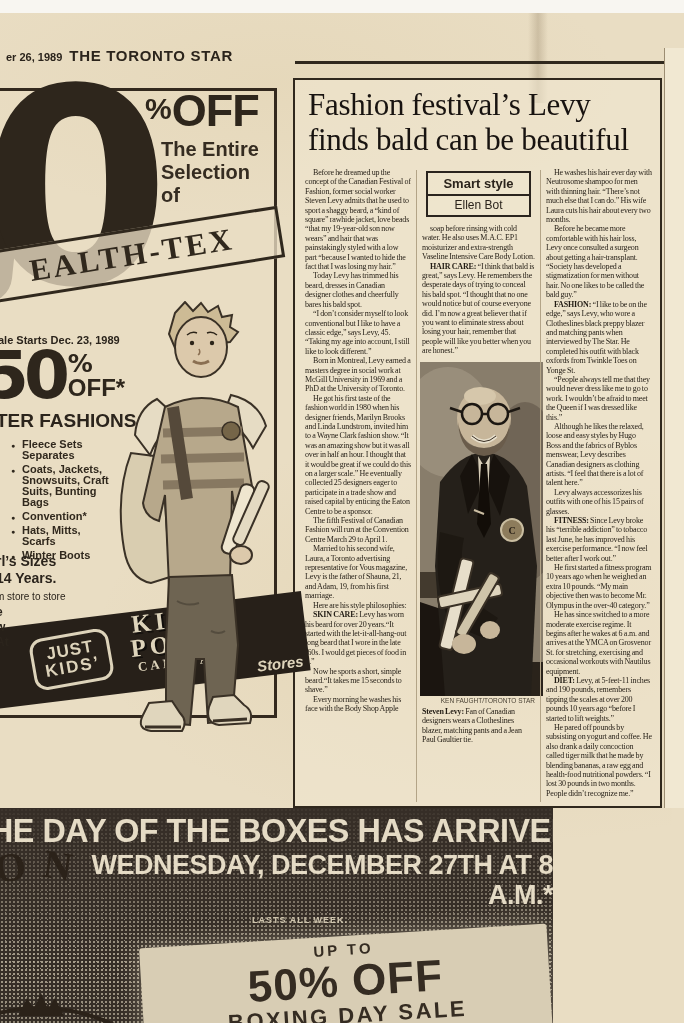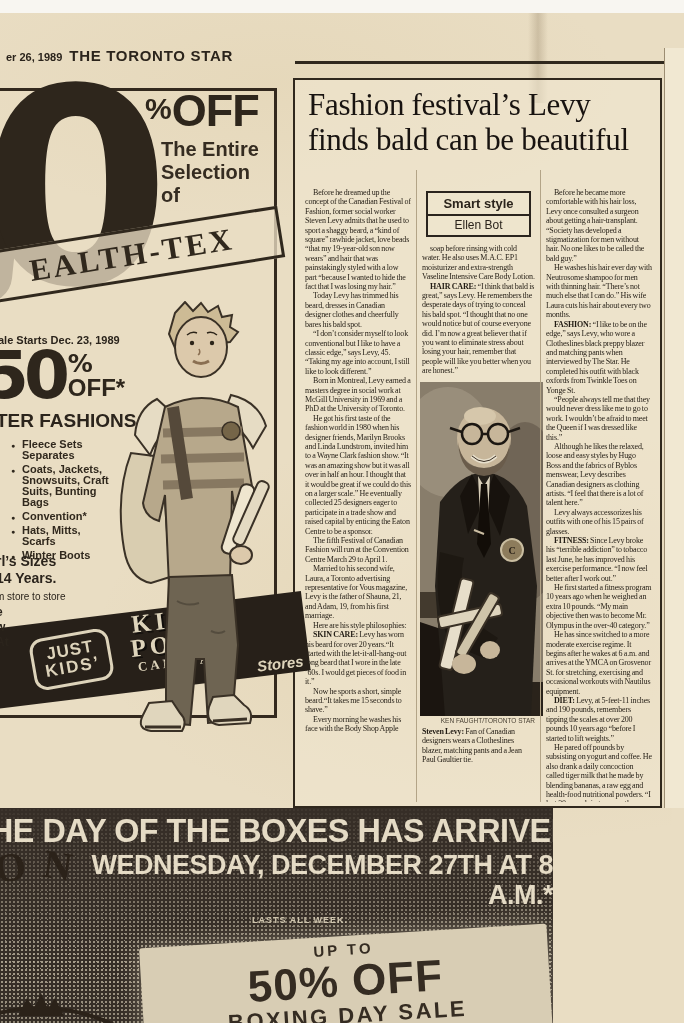--- a/index.html
+++ b/index.html
@@ -54,21 +54,21 @@
   .kp3{font:700 13px/14px "Liberation Serif",serif;letter-spacing:3px;}
   .stores{position:absolute;right:6px;bottom:2px;font:italic 700 15px "Liberation Sans",sans-serif;color:#ded4bb;}
   .boy{position:absolute;left:116px;top:210px;width:176px;height:432px;z-index:3;}
 
   
   .art-rule{position:absolute;left:295px;top:61px;width:372px;height:3px;background:#30281d;}
   .article-box{position:absolute;left:293px;top:78px;width:369px;height:730px;border:2px solid #30281d;
     background:rgba(240,232,209,.55);}
   .article-box h1{margin:7px 0 0 13px;font:400 31px/35px "Liberation Serif",serif;color:#181310;letter-spacing:-.3px;}
   .cols{position:absolute;top:88px;left:10px;right:8px;bottom:4px;display:flex;overflow:hidden;}
-  .col{width:113px;margin-top:20px;}
+  .col{width:113px;}
   .colrule{width:1px;background:#b3a487;margin:2px 5px 0;}
   .col p{margin:0;text-indent:8px;font:400 8px/9.4px "Liberation Serif",serif;color:#221c14;
     letter-spacing:-.15px;word-spacing:-.5px;}
   .col p b{font-weight:700;}
   .byline-box{border:2px solid #2a241e;margin:3px 4px 7px;text-align:center;background:rgba(238,229,205,.7);}
   .bb-title{font:700 13px/17px "Liberation Sans",sans-serif;border-bottom:2px solid #2a241e;padding:2px 0;}
   .bb-author{font:400 12px/15px "Liberation Sans",sans-serif;padding:2px 0;}
   .photo{margin:6px -8px 0 -2px;}
   .photo svg{display:block;}
   .credit{font:400 6.5px "Liberation Sans",sans-serif;text-align:right;color:#4a4234;margin:1px 0 3px;}
@@ -252,22 +252,22 @@
             </g>
             <ellipse cx="44" cy="282" rx="12" ry="10" fill="#c7b69a"></ellipse>
             <ellipse cx="70" cy="268" rx="10" ry="9" fill="#c7b69a"></ellipse>
           </svg>
         </div>
         <div class="credit">KEN FAUGHT/TORONTO STAR</div>
         <p class="caption"><b>Steven Levy:</b> <span>Fan of Canadian designers wears a Clotheslines blazer, matching pants and a Jean Paul Gaultier tie.</span></p>
       </div>
       <div class="colrule"></div>
       <div class="col">
+          <p>He washes his hair ever day with Neutrosome shampoo for men with thinning hair. “There’s not much else that I can do.” His wife Laura cuts his hair about every two months.</p>
           <p>Before he became more comfortable with his hair loss, Levy once consulted a surgeon about getting a hair-transplant. “Society has developed a stigmatization for men without hair. No one likes to be called the bald guy.”</p>
-          <p>He washes his hair ever day with Neutrosome shampoo for men with thinning hair. “There’s not much else that I can do.” His wife Laura cuts his hair about every two months.</p>
           <p><b>FASHION: </b>“I like to be on the edge,” says Levy, who wore a Clotheslines black preppy blazer and matching pants when interviewed by The Star. He completed his outfit with black oxfords from Twinkle Toes on Yonge St.</p>
           <p>“People always tell me that they would never dress like me to go to work. I wouldn’t be afraid to meet the Queen if I was dressed like this.”</p>
           <p>Although he likes the relaxed, loose and easy styles by Hugo Boss and the fabrics of Byblos menswear, Levy describes Canadian designers as clothing artists. “I feel that there is a lot of talent here.”</p>
           <p>Levy always accessorizes his outfits with one of his 15 pairs of glasses.</p>
           <p><b>FITNESS: </b>Since Levy broke his “terrible addiction” to tobacco last June, he has improved his exercise performance. “I now feel better after I work out.”</p>
           <p>He first started a fitness program 10 years ago when he weighed an extra 10 pounds. “My main objective then was to become Mr. Olympus in the over-40 category.”</p>
           <p>He has since switched to a more moderate exercise regime. It begins after he wakes at 6 a.m. and arrives at the YMCA on Grosvenor St. for stretching, exercising and occasional workouts with Nautilus equipment.</p>
           <p><b>DIET: </b>Levy, at 5-feet-11 inches and 190 pounds, remembers tipping the scales at over 200 pounds 10 years ago “before I started to lift weights.”</p>
           <p>He pared off pounds by subsisting on yogurt and coffee. He also drank a daily concoction called tiger milk that he made by blending bananas, a raw egg and health-food nutritional powders. “I lost 30 pounds in two months. People didn’t recognize me.”</p>
         </div>

